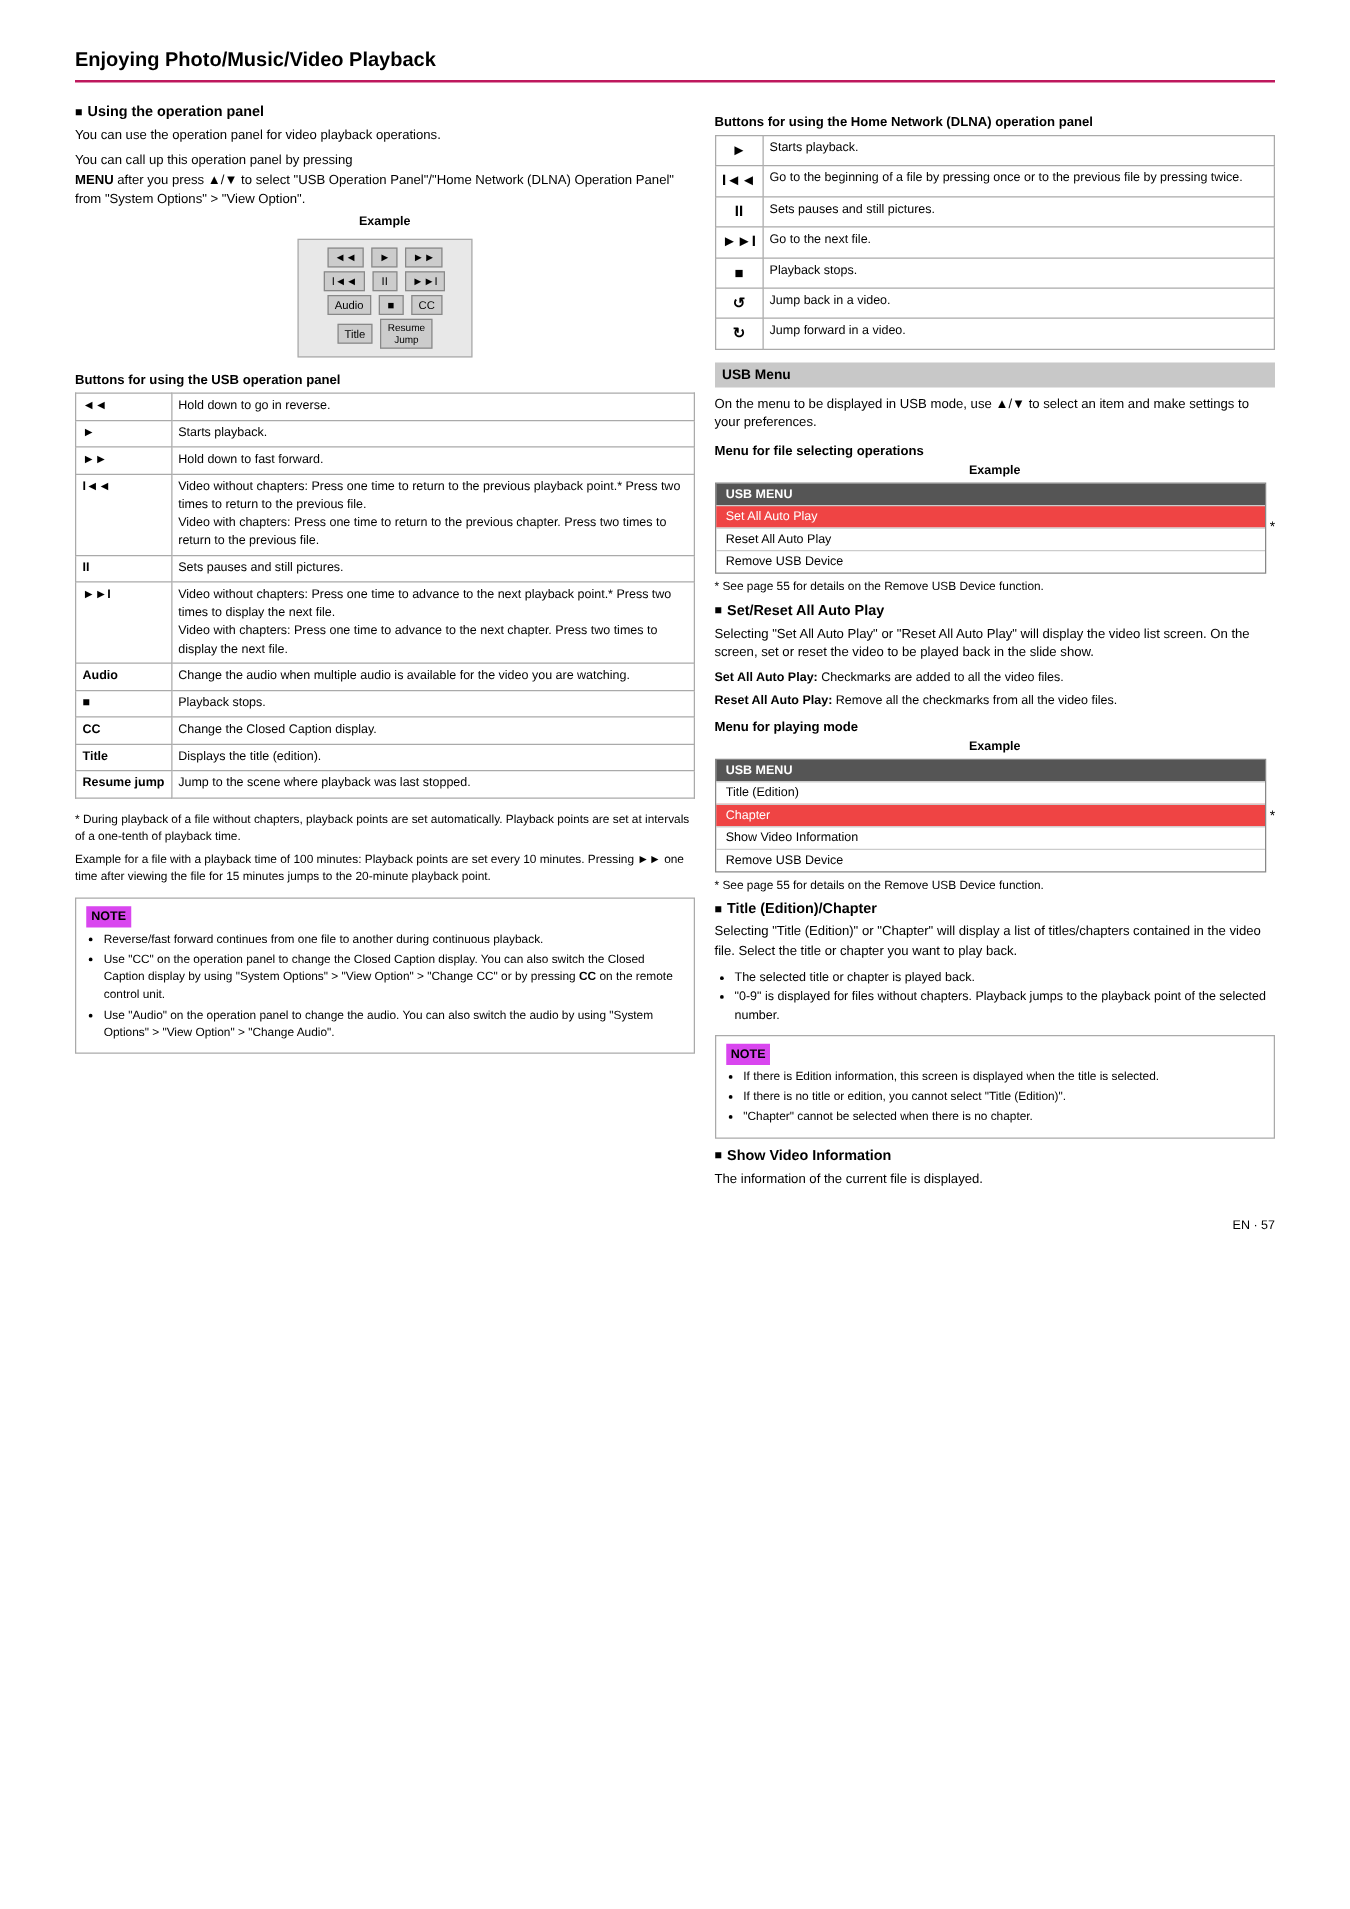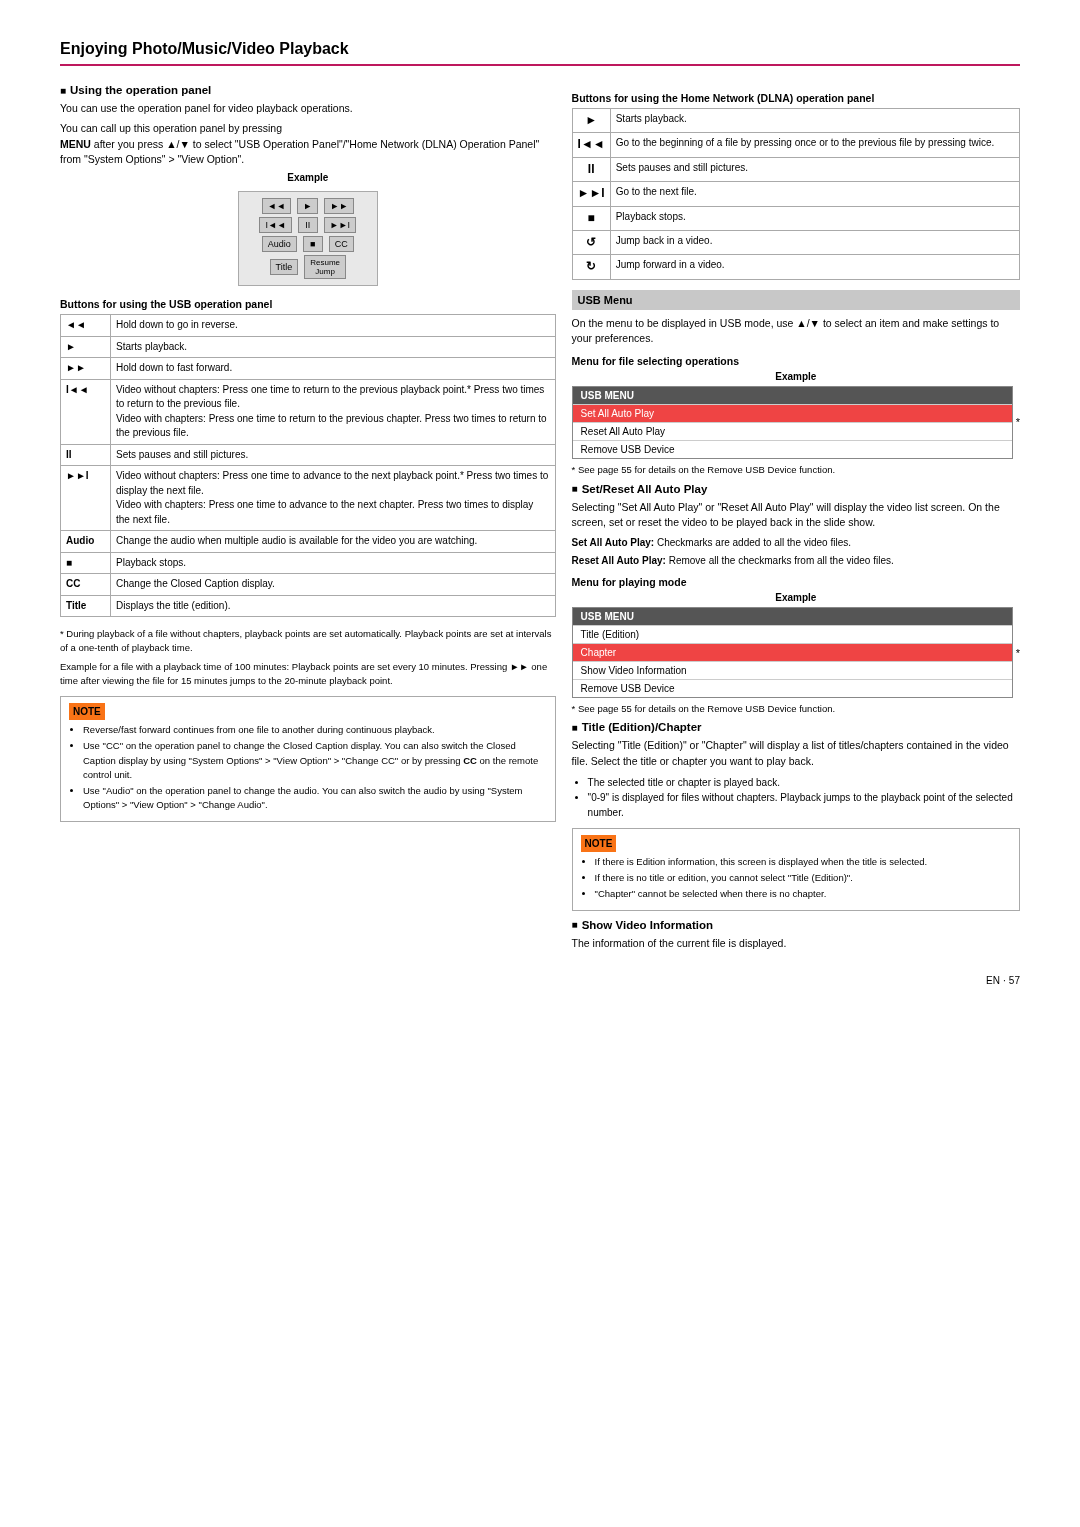--- a/index.html
+++ b/index.html
@@ -156,21 +156,21 @@
       padding: 6px 8px;
       margin: 8px 0;
       font-size: 9.5px;
       line-height: 1.5;
     }
 
     .note-box .note-title {
       font-weight: bold;
       font-size: 10px;
       margin-bottom: 3px;
-      background: #f97316;
+      background: #d946ef;
       padding: 1px 4px;
       display: inline-block;
     }
 
     .note-box ul {
       list-style: disc;
       padding-left: 14px;
     }
 
     .note-box ul li {
@@ -278,20 +278,24 @@
         <td>Playback stops.</td>
       </tr>
       <tr>
         <td>CC</td>
         <td>Change the Closed Caption display.</td>
       </tr>
       <tr>
         <td>Title</td>
         <td>Displays the title (edition).</td>
       </tr>
+      <tr>
+        <td>Resume jump</td>
+        <td>Jump to the scene where playback was last stopped.</td>
+      </tr>
     </tbody>
       </table>
 
     <p style="font-size:9.5px; margin-bottom:4px;">* During playback of a file without chapters, playback points are set automatically. Playback points are set at intervals of a one-tenth of playback time.</p>
     <p style="font-size:9.5px; margin-bottom:8px;">Example for a file with a playback time of 100 minutes: Playback points are set every 10 minutes. Pressing ►► one time after viewing the file for 15 minutes jumps to the 20-minute playback point.</p>
 
     <div class="note-box">
       <div class="note-title">NOTE</div>
       <ul>
         <li>Reverse/fast forward continues from one file to another during continuous playback.</li>

